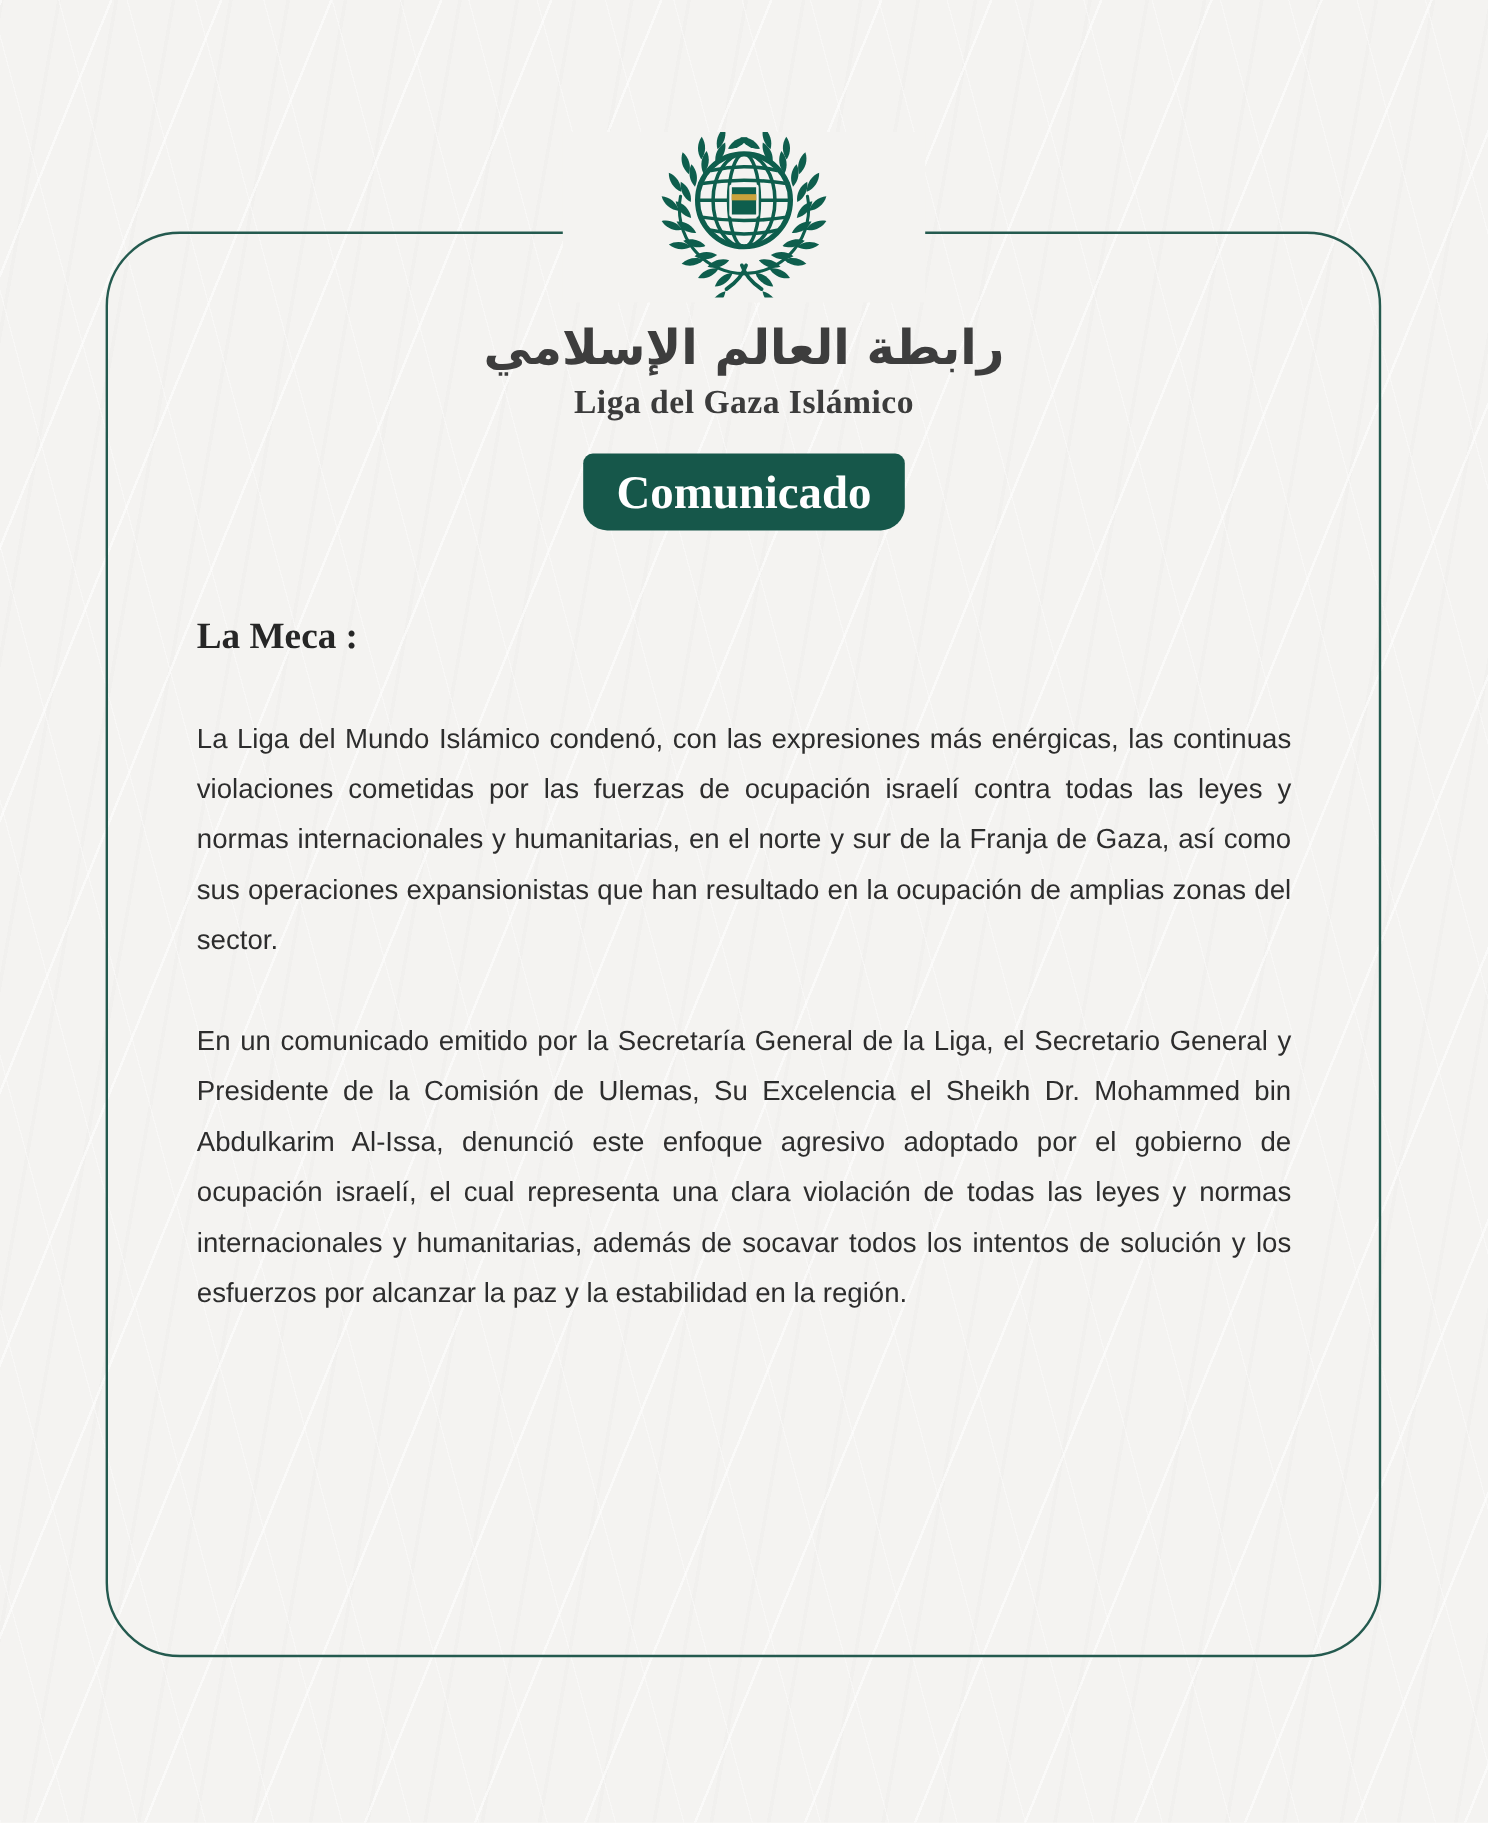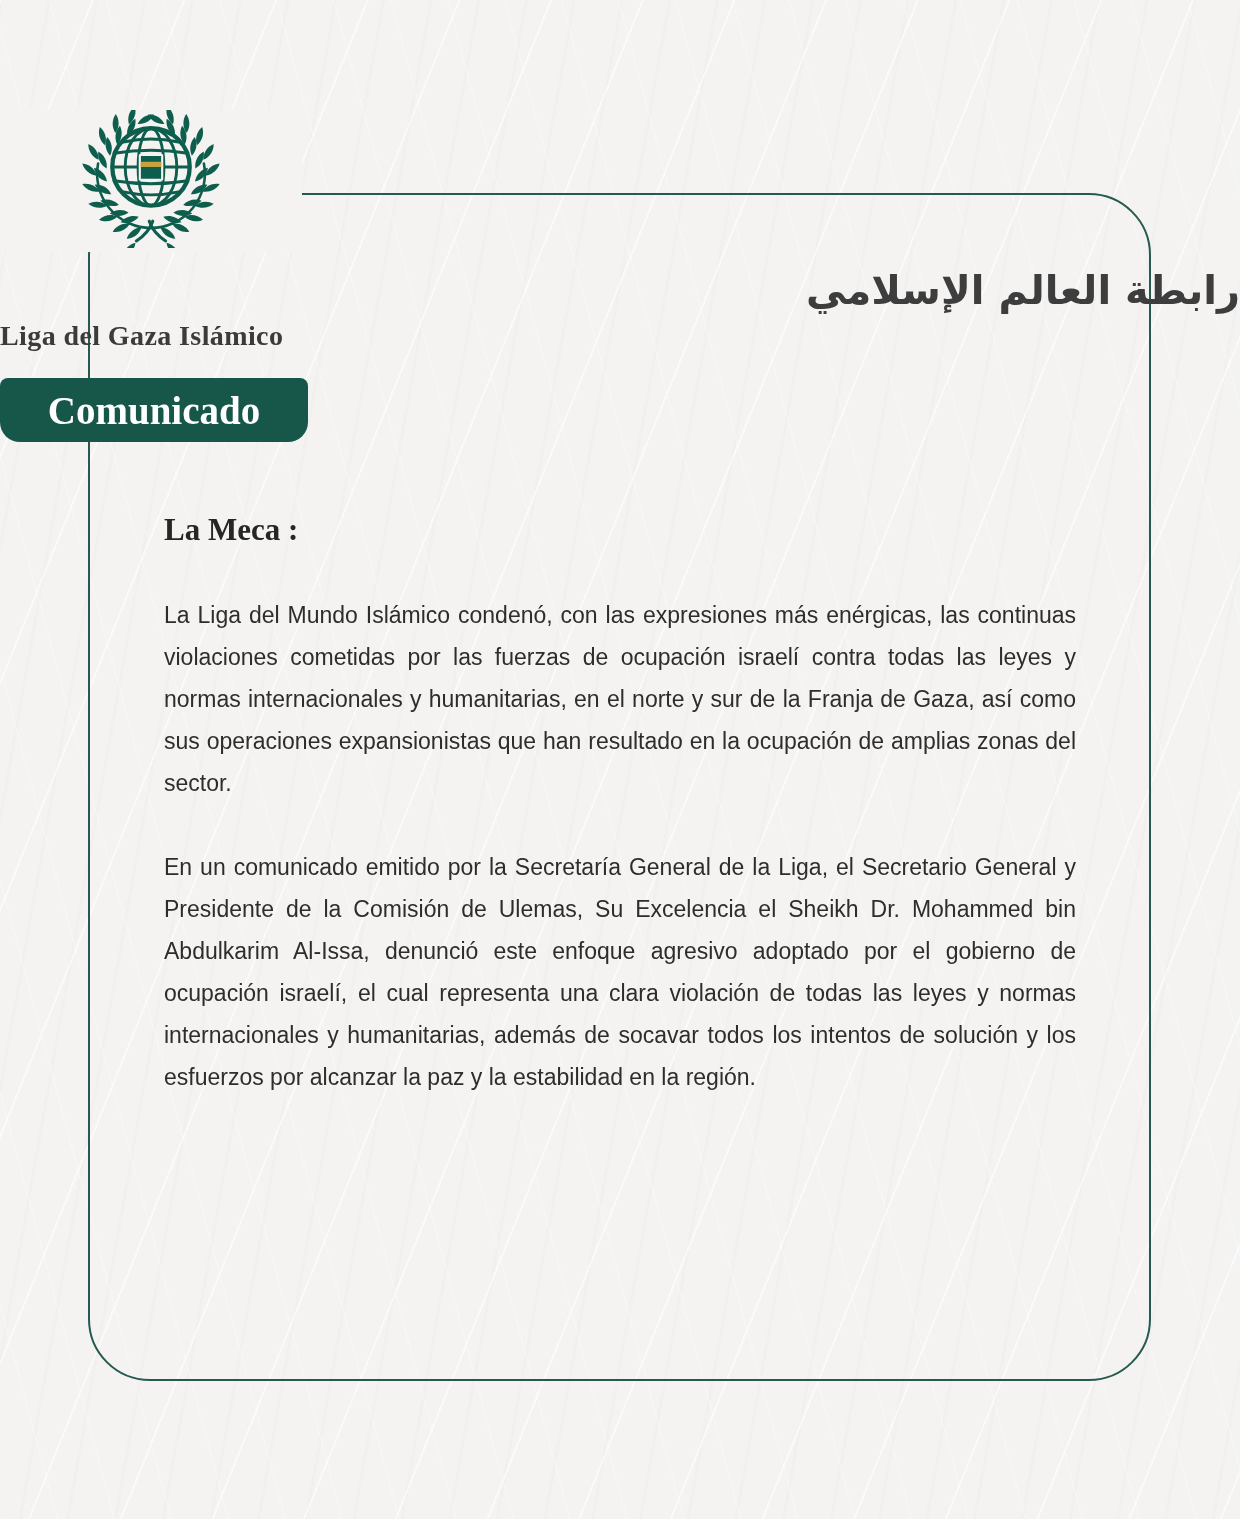--- a/index.html
+++ b/index.html
@@ -32,21 +32,21 @@
     position:absolute;
     left:88px;top:193px;
     width:1063px;height:1188px;
     border:2.5px solid var(--border-green,#245a4f);
     border-radius:62px;
     box-sizing:border-box;
     z-index:0;
   }
   .header{
     position:absolute;left:0;right:0;top:110px;
-    display:flex;flex-direction:column;
+    display:flex;flex-direction:column;align-items:center;
     z-index:2;
   }
   .logo-mask{
     width:302px;height:142px;
     background:var(--page-bg,#f4f3f1);
     display:flex;justify-content:center;align-items:flex-start;
   }
   .logo-stroke{stroke:var(--logo-green,#0e5e4d);fill:none;stroke-linecap:round;}
   .logo-fill{fill:var(--logo-green,#0e5e4d);}
   .gold-fill{fill:var(--gold,#c9a23c);}
@@ -61,21 +61,21 @@
   }
   .org-name{
     margin-top:6px;
     font-family:"Liberation Serif",serif;
     font-weight:bold;font-size:28px;
     letter-spacing:.4px;
     color:var(--label-text,#3b3b3b);
   }
   .banner{
     margin-top:26px;
-    width:308px;height:64px;
+    width:268px;height:64px;
     background:var(--banner-green,#16574a);
     border-radius:8px 8px 20px 20px;
     display:flex;align-items:center;justify-content:center;
   }
   .banner-text{
     font-family:"Liberation Serif",serif;
     font-weight:bold;font-size:39px;
     color:#ffffff;
   }
   .content{

